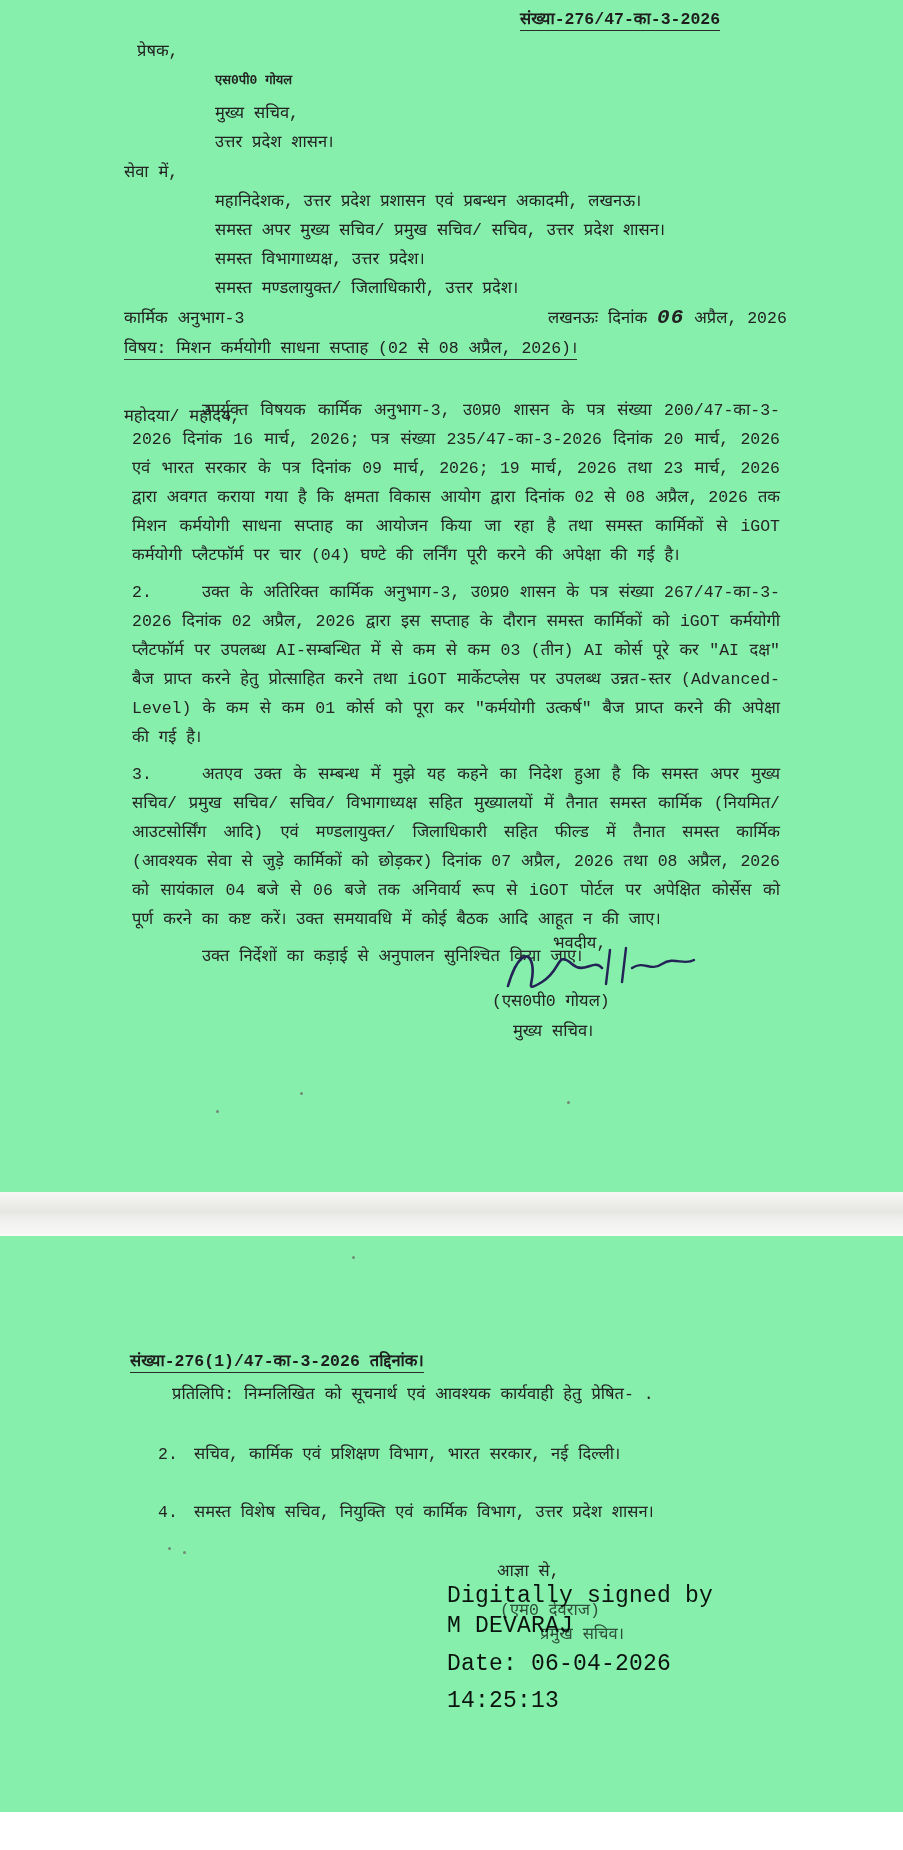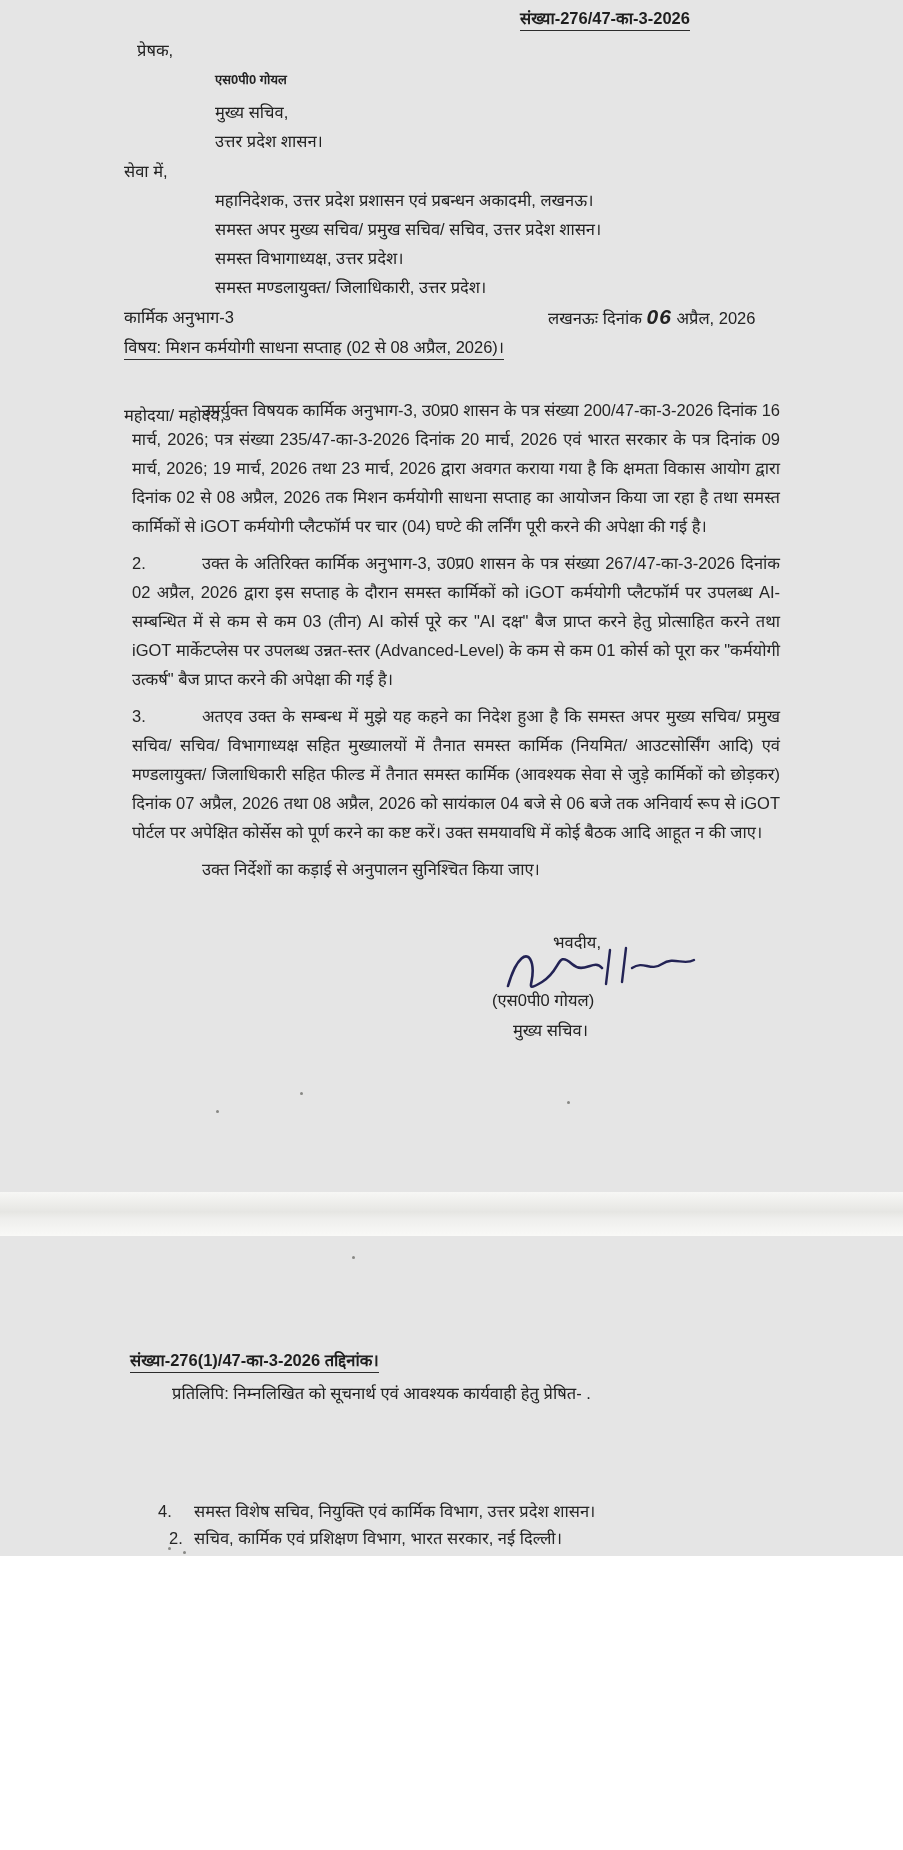--- a/index.html
+++ b/index.html
@@ -1,19 +1,19 @@
 <!DOCTYPE html>
 <html><head>
 <meta charset="utf-8">
 <style>
   html,body{margin:0;padding:0;background:#ffffff;}
   .page{
-    position:relative;width:903px;height:1556px;overflow:hidden;
-    background:#e5e5e5;
-    font-family:Liberation Sans, sans-serif;
+    position:relative;width:903px;height:1812px;overflow:hidden;
+    background:#86efac;
+    font-family:Liberation Mono, monospace;
     color:#222;font-size:16.5px;
   }
   .abs{position:absolute;white-space:nowrap;}
   .bold{font-weight:700;}
   .uline{border-bottom:1.6px solid #2b2b2b;padding-bottom:1px;}
   .refno{font-weight:700;font-size:16.5px;color:#1e1e1e;}
   .body-flow{
     position:absolute;left:124px;top:388px;width:664px;
     text-align:justify;line-height:29px;color:#252525;
   }
@@ -93,21 +93,21 @@
   <div class="speck" style="left:300px;top:1092px;"></div>
   <div class="speck" style="left:567px;top:1101px;"></div>
   <div class="speck" style="left:216px;top:1110px;"></div>
   <div class="speck" style="left:352px;top:1256px;"></div>
   <div class="speck" style="left:168px;top:1547px;"></div>
   <div class="speck" style="left:183px;top:1551px;"></div>
 
   <div class="abs refno uline" style="left:130px;top:1348px;">संख्या-276(1)/47-का-3-2026 तद्दिनांक।</div>
   <div class="abs" style="left:172px;top:1381px;">प्रतिलिपि: निम्नलिखित को सूचनार्थ एवं आवश्यक कार्यवाही हेतु प्रेषित- .</div>
 
-  <div class="list-row" style="top:1526px;text-align:center;"><span class="inum">2.</span><span>सचिव, कार्मिक एवं प्रशिक्षण विभाग, भारत सरकार, नई दिल्ली।</span></div>
+  <div class="list-row" style="top:1441px;"><span class="inum">2.</span><span>सचिव, कार्मिक एवं प्रशिक्षण विभाग, भारत सरकार, नई दिल्ली।</span></div>
   <div class="list-row" style="top:1499px;"><span class="inum">4.</span><span>समस्त विशेष सचिव, नियुक्ति एवं कार्मिक विभाग, उत्तर प्रदेश शासन।</span></div>
 
   <div class="abs" style="left:497px;top:1558px;">आज्ञा से,</div>
 
   <div class="abs gray-hindi" style="left:500px;top:1597px;">(एम0 देवराज)</div>
   <div class="abs gray-hindi" style="left:540px;top:1621px;">प्रमुख सचिव।</div>
 
   <div class="abs dsig" style="left:447px;top:1583px;">Digitally signed by</div>
   <div class="abs dsig" style="left:447px;top:1613px;">M DEVARAJ</div>
   <div class="abs dsig" style="left:447px;top:1651px;">Date: 06-04-2026</div>

